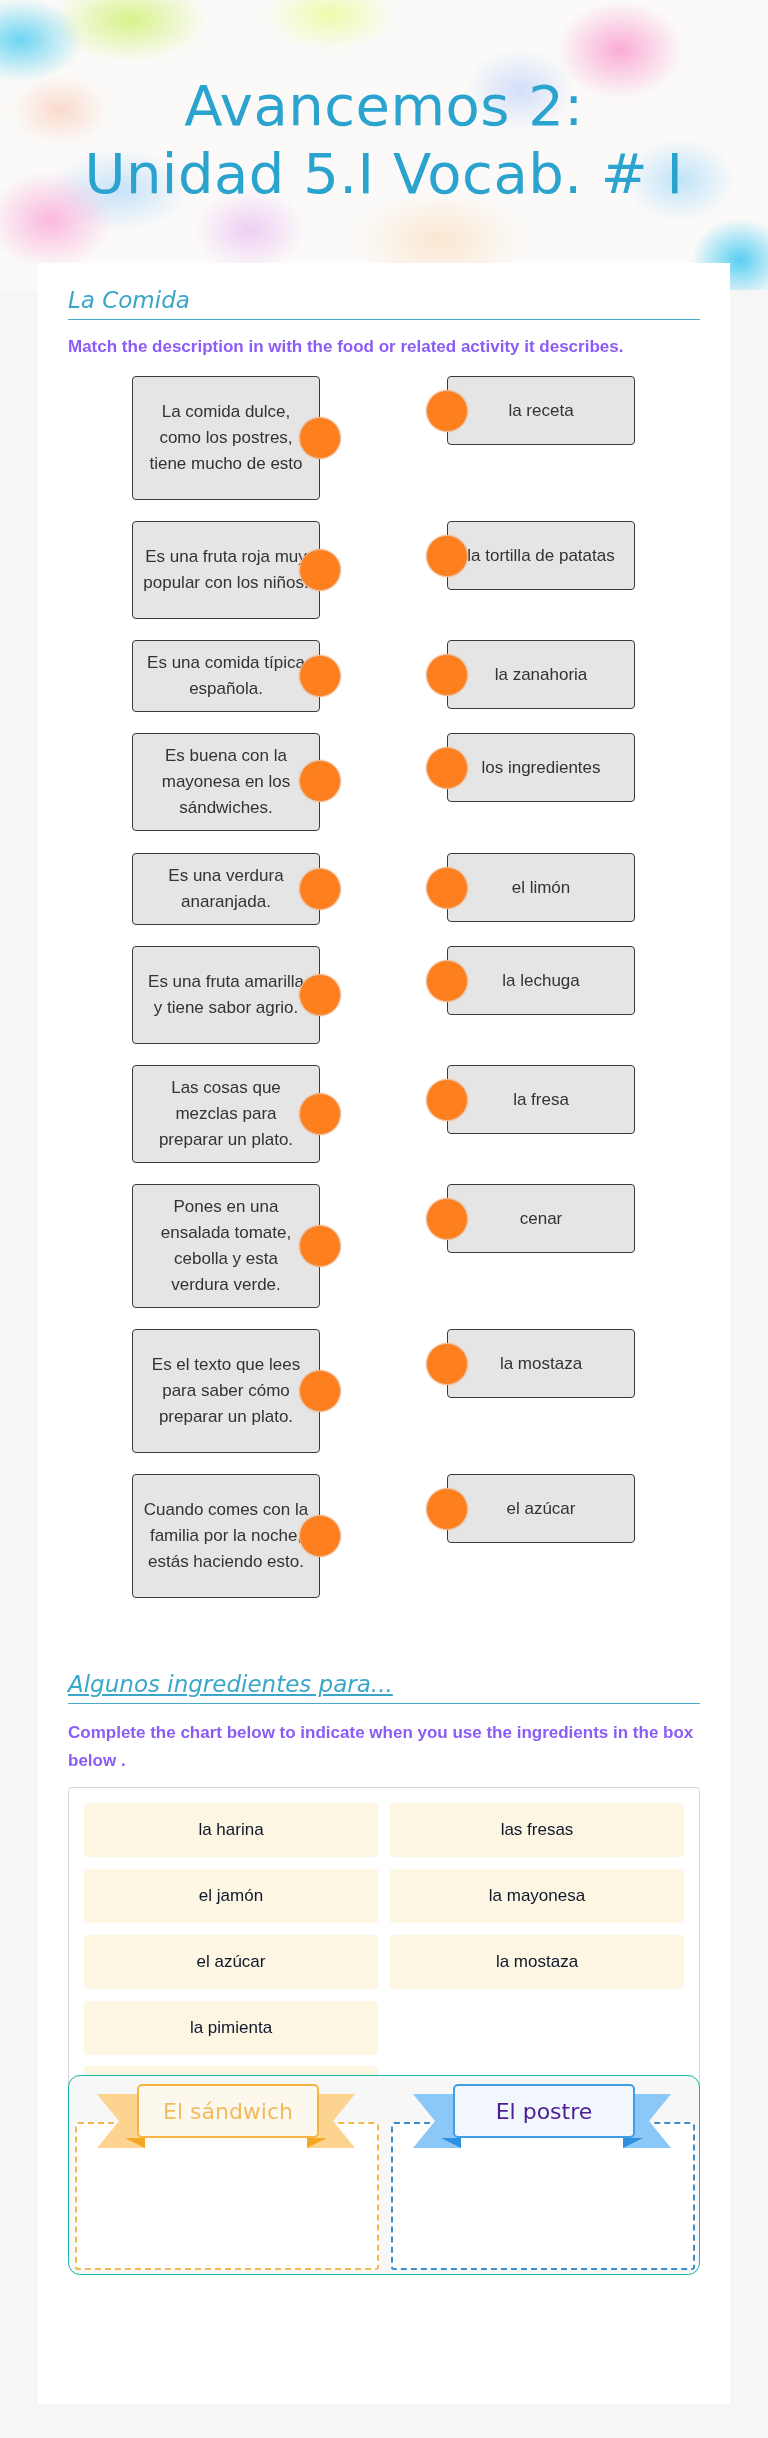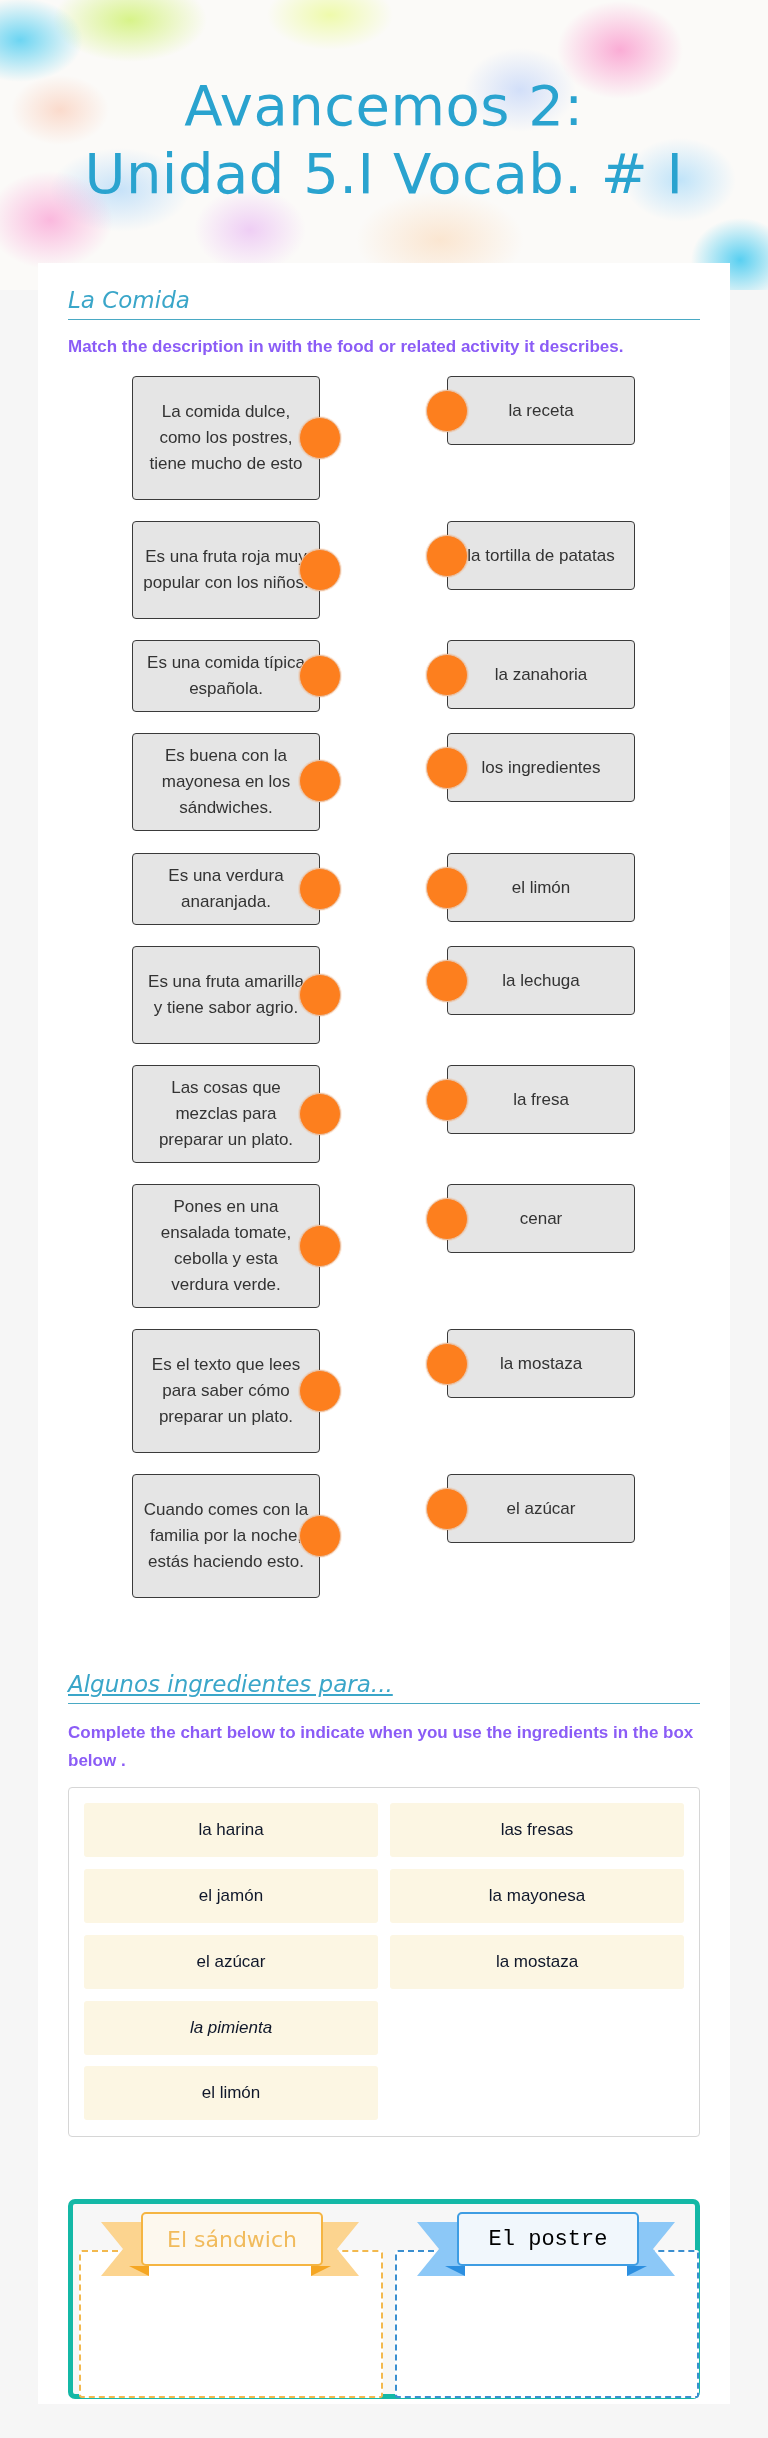--- a/index.html
+++ b/index.html
@@ -69,40 +69,40 @@
     position: absolute; left: 30px; top: 1524px; width: 632px; height: 350px;
     border: 1px solid #d6d6d6; border-radius: 4px; background: #fff;
   }
   .tile {
     position: absolute; width: 294px; height: 54px;
     background: #fcf6e3; border-radius: 3px;
     display: flex; align-items: center; justify-content: center;
     font-family: "Liberation Sans", sans-serif; font-size: 17px; color: #0f172a;
   }
   .sort {
-    position: absolute; left: 30px; top: 1936px; width: 632px; height: 200px;
-    border: 5px solid #14b8a6; border-radius: 7px; background: #f7f7f7;
+    position: absolute; left: 30px; top: 1812px; width: 632px; height: 200px;
+    border: 1px solid #14b8a6; border-radius: 12px; background: #f7f7f7;
   }
   .drop {
     position: absolute; top: 46px; width: 304px; height: 148px; background: #fff;
     border: 2px dashed; border-radius: 3px;
   }
   .drop.orange { left: 6px; border-color: #f3b94f; }
   .drop.blue { left: 322px; border-color: #3b8fd0; }
   .ribbon-tail {
     position: absolute; top: 18px; width: 48px; height: 54px;
   }
   .ribbon-label {
     position: absolute; top: 8px; width: 182px; height: 54px;
     border: 2px solid; border-radius: 5px;
     display: flex; align-items: center; justify-content: center;
     font-family: "DejaVu Sans", sans-serif; font-size: 22px;
   }
   .ribbon-label.orange { left: 68px; border-color: #f5b542; background: #fdf8ee; color: #f1bb5c; }
-  .ribbon-label.blue { left: 384px; border-color: #3e9de3; background: #f1f7fc; color: #000000; font-family: Liberation Mono, monospace; }
+  .ribbon-label.blue { left: 384px; border-color: #3e9de3; background: #f1f7fc; color: #4c1d95; }
 </style>
 </head>
 <body>
 
 <div class="header">
   <div class="title">
     <div>Avancemos 2:</div>
     <div>Unidad 5.I Vocab. # I</div>
   </div>
 </div>
@@ -234,21 +234,21 @@
       </div>
     <div class="tile" style="left:321px;top:81px;">
         <span>la mayonesa</span>
       </div>
     <div class="tile" style="left:15px;top:147px;">
         <span>el azúcar</span>
       </div>
     <div class="tile" style="left:321px;top:147px;">
         <span>la mostaza</span>
       </div>
-    <div class="tile" style="left:15px;top:213px;font-style:italic;">
+    <div class="tile" style="left:15px;top:213px;">
         <span>la pimienta</span>
       </div>
     <div class="tile" style="left:15px;top:278px;">
         <span>el limón</span>
       </div>
   </div>
 
   <div class="sort">
     <div class="drop orange"></div>
     <div class="drop blue"></div>

